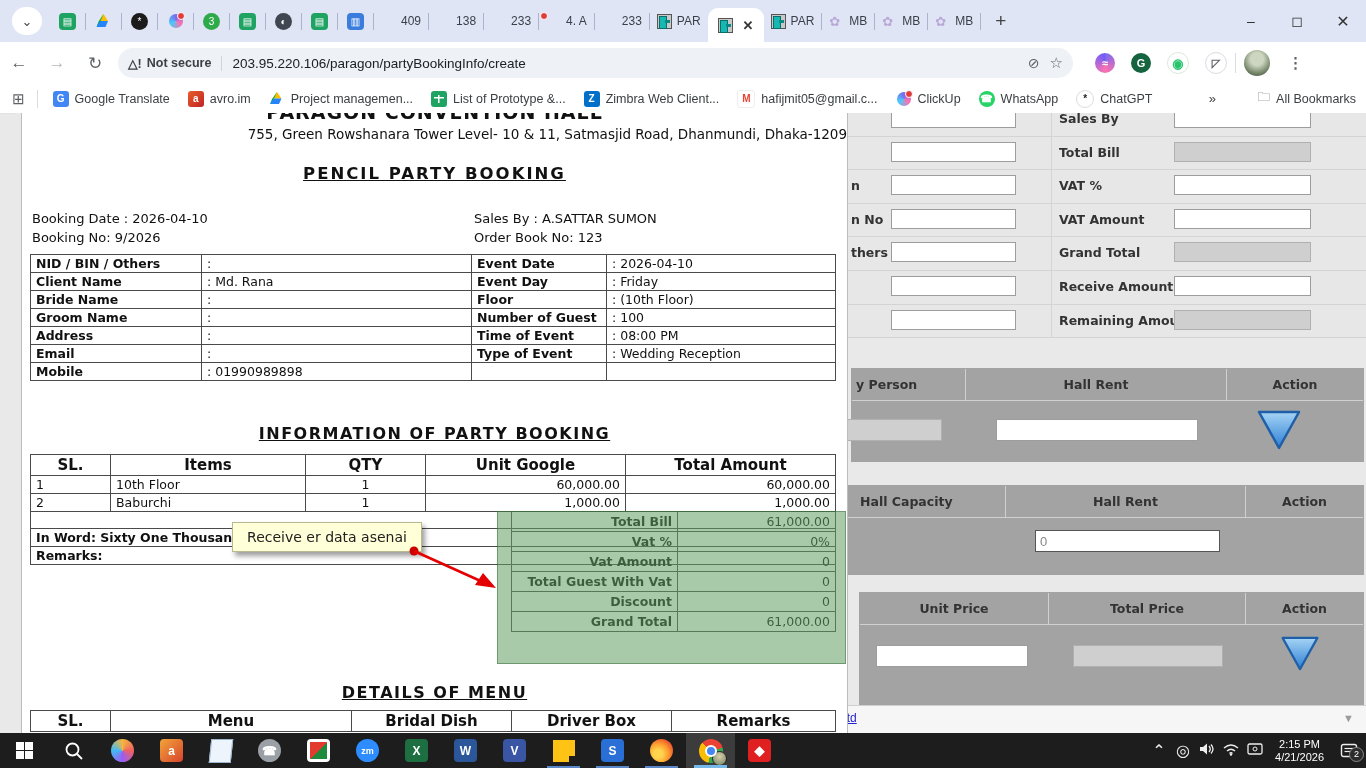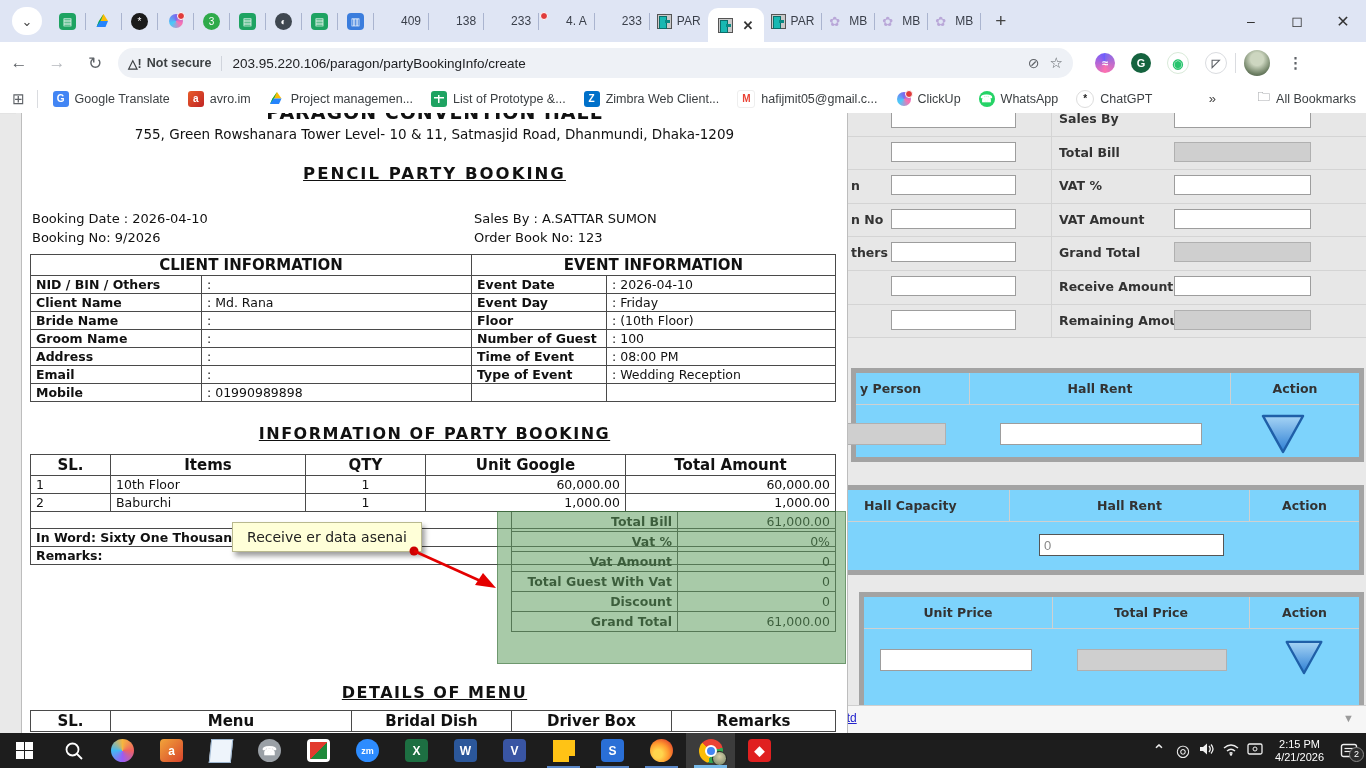--- a/index.html
+++ b/index.html
@@ -50,39 +50,39 @@
   .panel{position:absolute;left:760px;top:0;width:596px;height:620px;background:#e9e9e9;font-family:"DejaVu Sans",sans-serif}
   .prow{height:32.6px;border-bottom:1px solid #d4d4d4;position:relative;background:#e7e7e7}
   .prow::before{content:"";position:absolute;left:275px;top:0;bottom:0;width:1px;background:#d4d4d4}
   .pl-part{position:absolute;left:75px;top:8px;font-size:12.5px;font-weight:bold;color:#333}
   .pinput{position:absolute;height:20px;background:#fff;border:1px solid #9d9d9d;box-sizing:border-box}
   .pinput.dis{background:#cfcfcf;border-color:#b0b0b0}
   .pl-in{left:115px;top:5px;width:125px}
   .pr-lab{position:absolute;left:283px;top:8px;font-size:12.5px;font-weight:bold;color:#333}
   .pr-in{left:398px;top:5px;width:137px}
 
-  .pbox{position:absolute;background:#7dd3fc;border:5px solid #a3a3a3;box-sizing:border-box;font-family:"DejaVu Sans",sans-serif}
+  .pbox{position:absolute;background:#a3a3a3;border:1px solid #a3a3a3;box-sizing:border-box;font-family:"DejaVu Sans",sans-serif}
   .pbox .hd{display:flex;border-bottom:1px solid #d0d0d0;font-weight:bold;font-size:12.5px;color:#333;align-items:center}
   .pbox .hd div{border-right:1px solid #d0d0d0;text-align:center;box-sizing:border-box;padding:8px 4px}
   .pbox .hd div:last-child{border-right:none}
   .tri{display:inline-block}
 
   .pfooter{position:absolute;left:760px;top:592px;width:596px;height:28px;background:#f6f6f6;border-top:1px solid #cfcfcf}
   .ltdlink{position:absolute;left:68px;top:5px;color:#2222cc;text-decoration:underline;font-size:12px}
   .ddown{position:absolute;right:18px;top:6px;color:#9a9a9a;font-size:11px}
 
   
   .sbar{position:absolute;left:1356px;top:0;width:10px;height:620px;background:#f3f3f3}
   .sbar .arr{position:absolute;left:0;width:10px;text-align:center;font-size:7px;color:#8a8a8a}
   .sbar .thumb{position:absolute;left:1px;top:120px;width:8px;height:285px;background:#c0c0c0;border-radius:4px}
 
   
   .sheet{position:absolute;left:5px;top:0;width:825px;height:620px;background:#fff;border:1px solid #bdbdbd;border-top:none;overflow:hidden;z-index:5;font-family:"DejaVu Sans",sans-serif;color:#111}
   .doc-h1{position:absolute;top:-12px;left:0;width:100%;text-align:center;font-size:19px;font-weight:bold;letter-spacing:1px}
-  .doc-addr{position:absolute;top:13px;left:0;width:100%;text-align:center;font-size:13.5px}
+  .doc-addr{position:absolute;top:13px;left:0;width:100%;text-align:right;font-size:13.5px}
   .doc-title{position:absolute;top:51px;left:0;width:100%;text-align:center;font-size:16.5px;font-weight:bold;letter-spacing:2px;text-decoration:underline}
   .bk-left{position:absolute;top:96px;left:10px;font-size:13px;line-height:19px}
   .bk-right{position:absolute;top:96px;left:452px;font-size:13px;line-height:19px}
   table.doct{border-collapse:collapse;font-size:12.5px;color:#111}
   table.doct th,table.doct td{border:1px solid #4a4a4a;padding:1px 5px;height:17px;box-sizing:border-box}
   .infotbl{position:absolute;top:141px;left:8px;width:806px}
   .infotbl th{font-size:15px;text-align:center;height:24px}
   .lab{font-weight:bold}
   .sechead{position:absolute;left:0;width:100%;text-align:center;font-size:16px;font-weight:bold;letter-spacing:1.5px;text-decoration:underline}
   .itemstbl{position:absolute;top:341px;left:8px;width:806px}
@@ -414,24 +414,20 @@
       <div>Booking Date : 2026-04-10</div>
       <div>Booking No: 9/2026</div>
     </div>
     <div class="bk-right">
       <div>Sales By : A.SATTAR SUMON</div>
       <div>Order Book No: 123</div>
     </div>
 
     <table class="doct infotbl">
       <tbody>
-          <tr>
-        <th colspan="2" style="width:441px">CLIENT INFORMATION</th>
-        <th colspan="2">EVENT INFORMATION</th>
-      </tr>
       <tr>
         <td class="lab" style="width:171px">NID / BIN / Others</td>
         <td style="width:270px">:</td>
         <td class="lab" style="width:135px">Event Date</td>
         <td>: 2026-04-10</td>
       </tr>
       <tr>
         <td class="lab">Client Name</td>
         <td>: Md. Rana</td>
         <td class="lab">Event Day</td>

